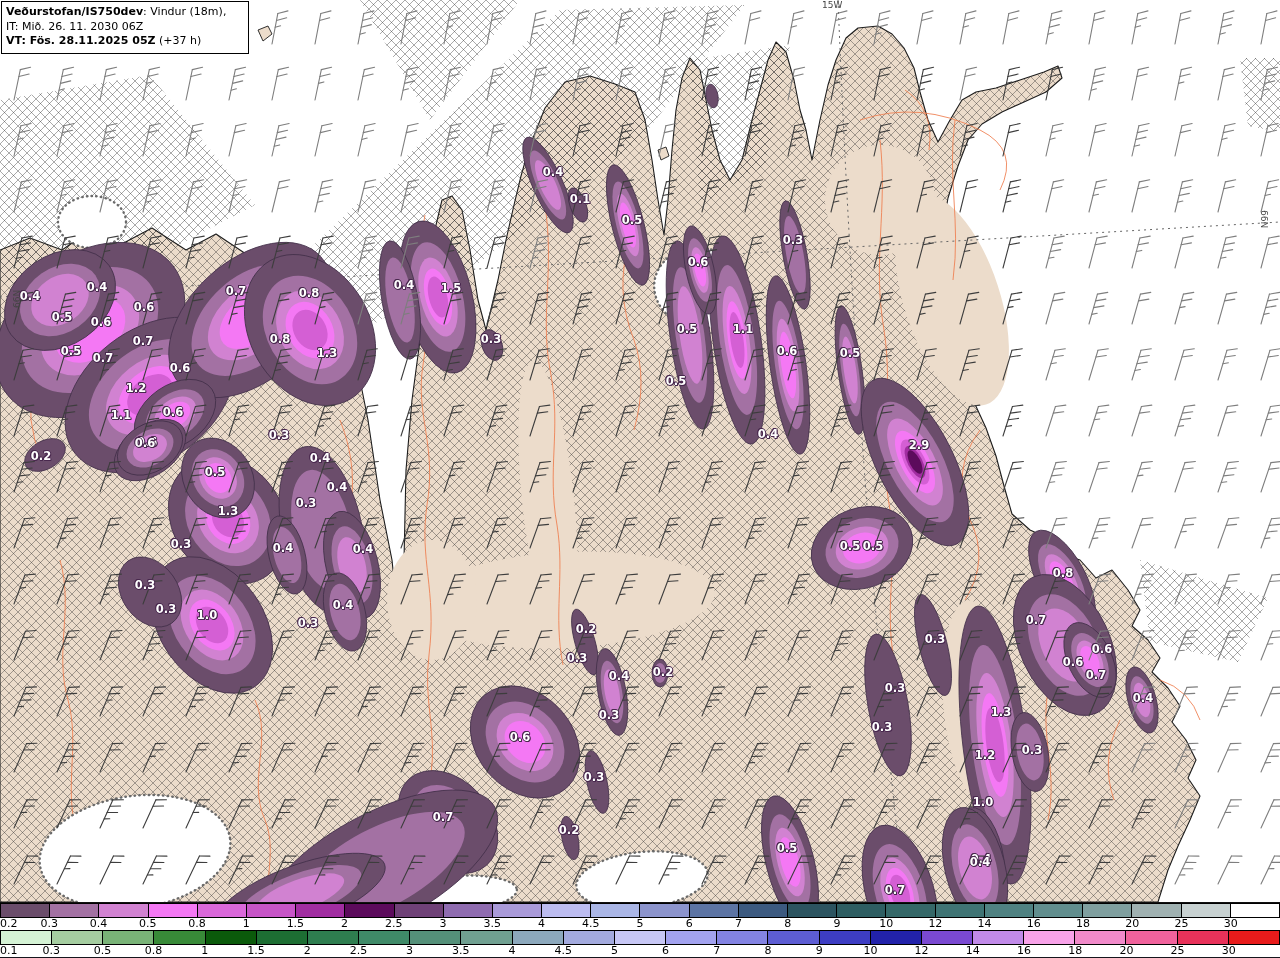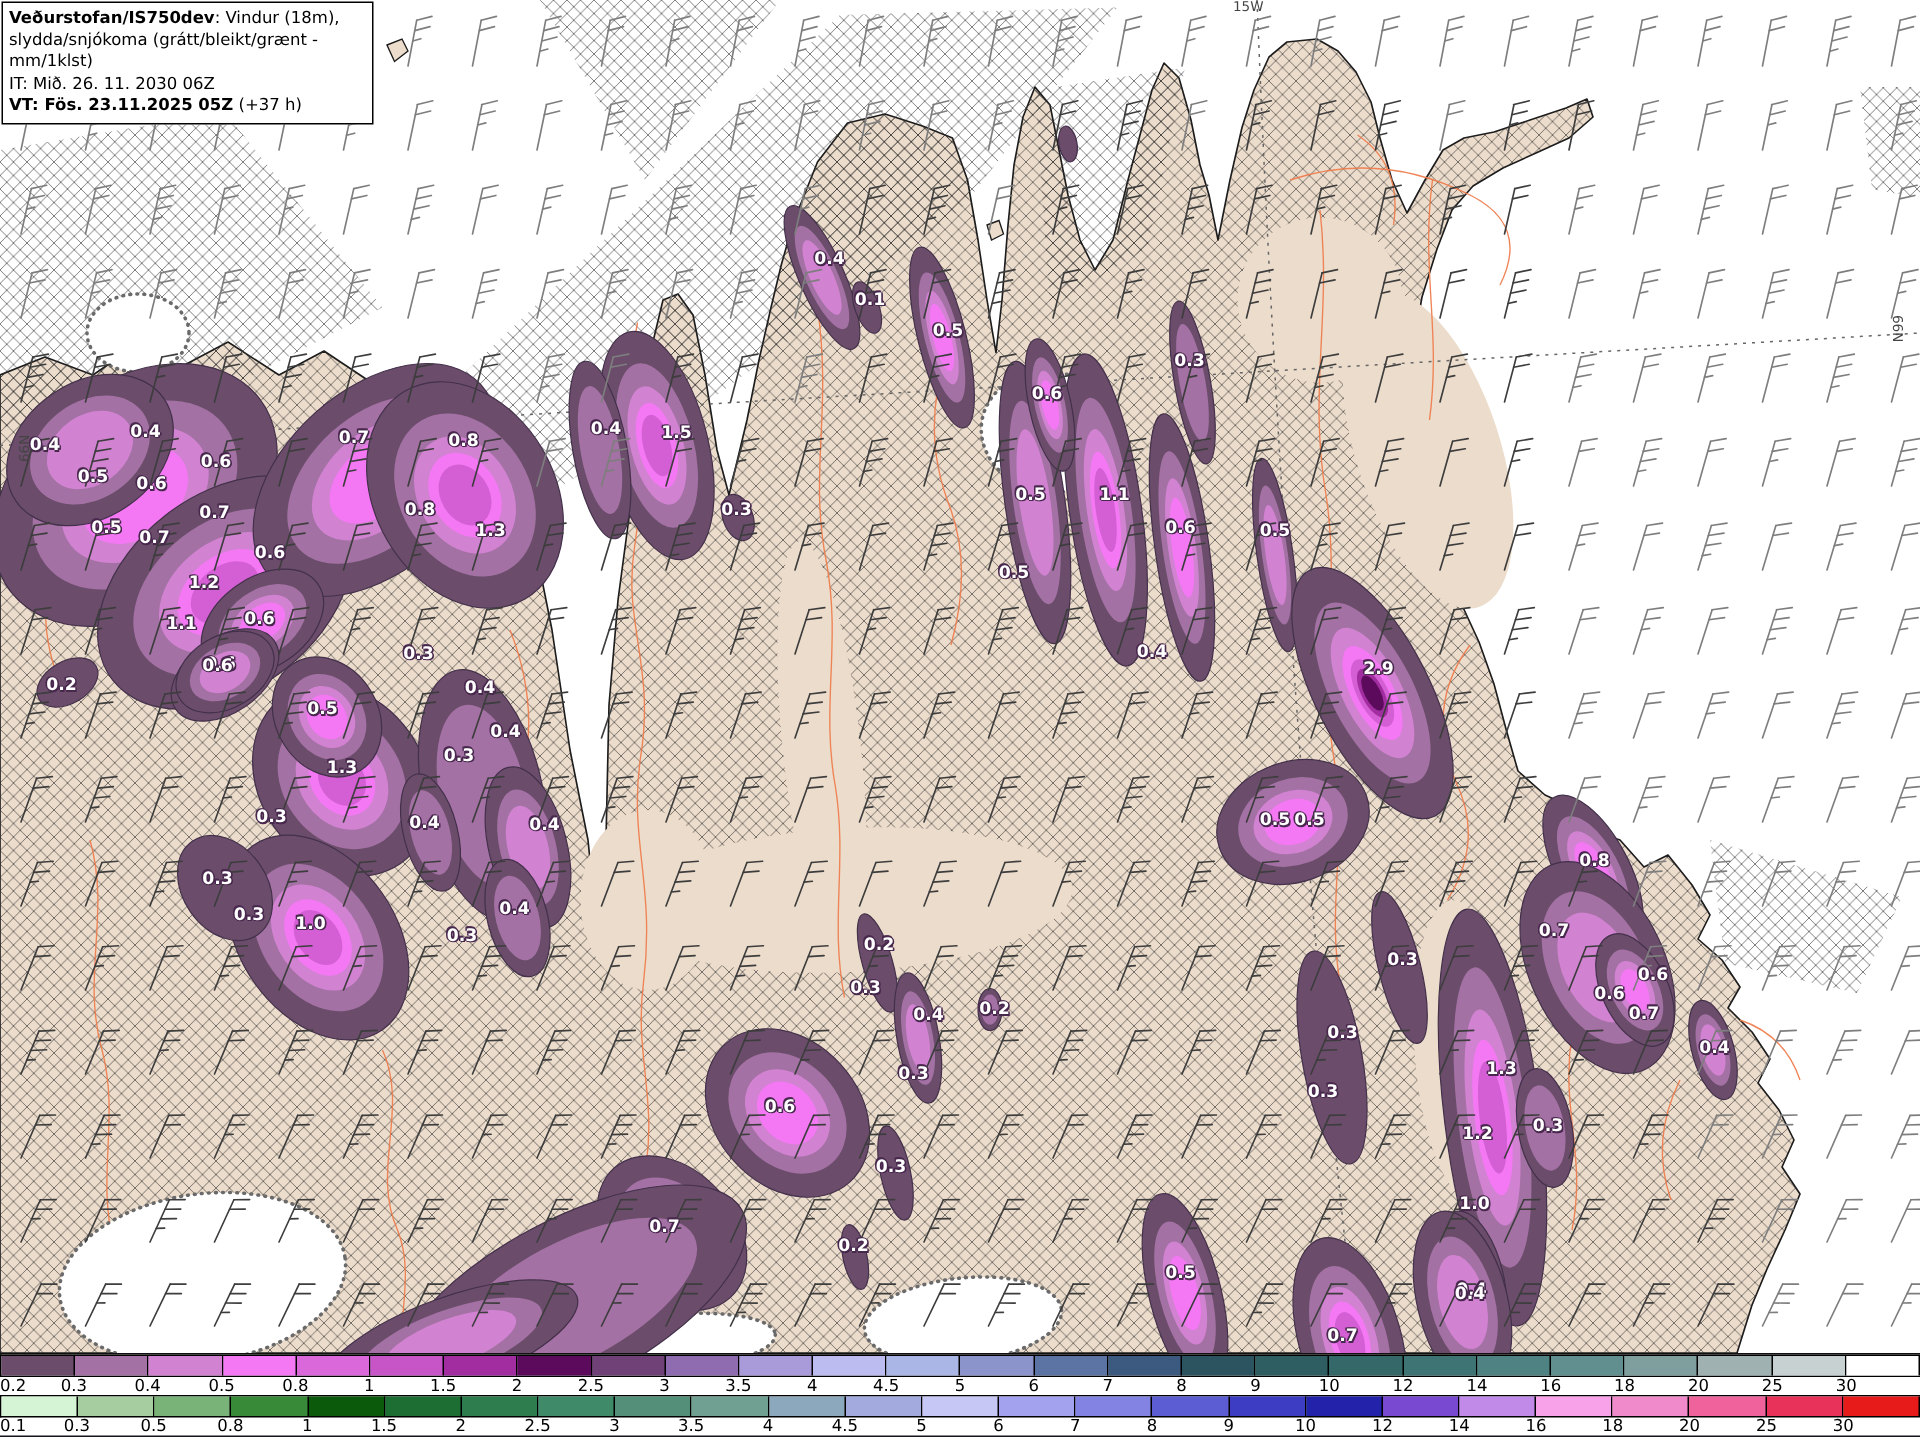--- a/index.html
+++ b/index.html
@@ -3204,23 +3204,22 @@
       <div class="pv" style="left: 283px; top: 548px;">0.4</div>
       <div class="pv" style="left: 337px; top: 487px;">0.4</div>
       <div class="pv" style="left: 306px; top: 503px;">0.3</div>
       <div class="pv" style="left: 363px; top: 549px;">0.4</div>
       <div class="pv" style="left: 343px; top: 605px;">0.4</div>
       <div class="pv" style="left: 308px; top: 623px;">0.3</div>
     </div>
 
   <div id="titlebox">
     <div><b>Veðurstofan/IS750dev</b><span>: Vindur (18m),</span></div>
-    <div>slydda/snjókoma (grátt/bleikt/grænt - mm/1klst)</div>
     <div>IT: Mið. 26. 11. 2030 06Z</div>
-    <div><b>VT: Fös. 23.11.2025 05Z</b><span> (+37 h)</span></div>
+    <div><b>VT: Fös. 28.11.2025 05Z</b><span> (+37 h)</span></div>
   </div>
 
   <div class="geo" style="left:822px;top:0px;">15W</div>
   <div class="geo" style="left:1269px;top:210px;transform:rotate(90deg);transform-origin:left top;">66N</div>
   <div class="geo" style="left:12px;top:308px;transform:rotate(-90deg);transform-origin:left top;">66N</div>
 
   <div id="legend">
     <div class="bar" id="bar-sleet">
         <div class="seg" style="background: rgb(107, 77, 107);"></div>
         <div class="seg" style="background: rgb(163, 113, 163);"></div>

